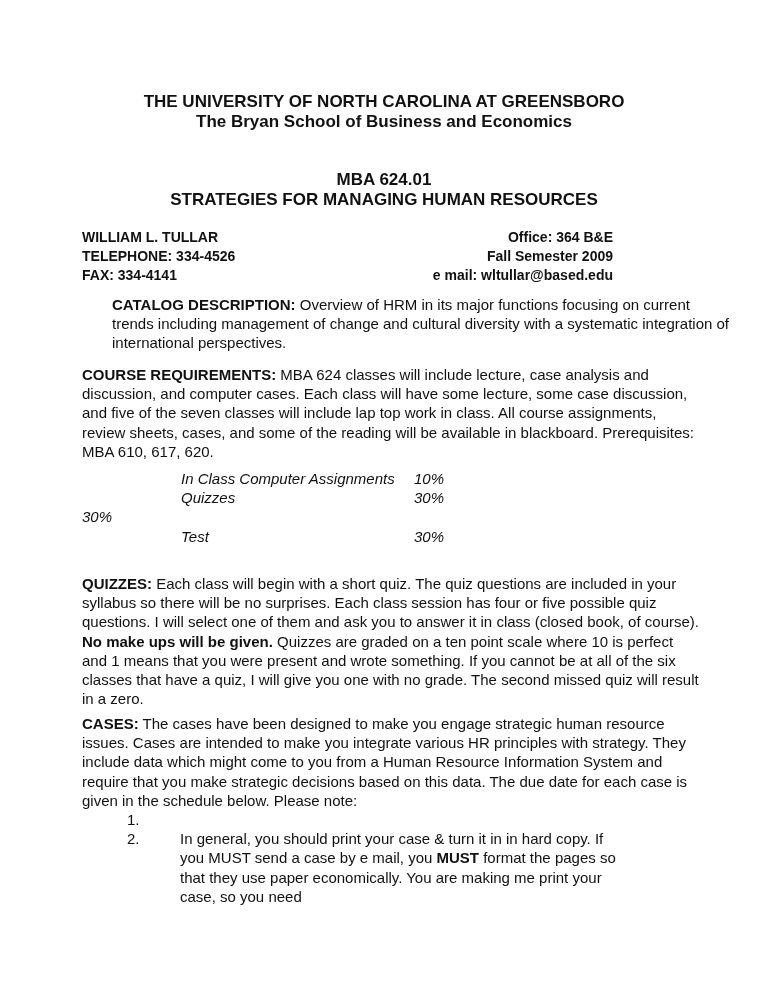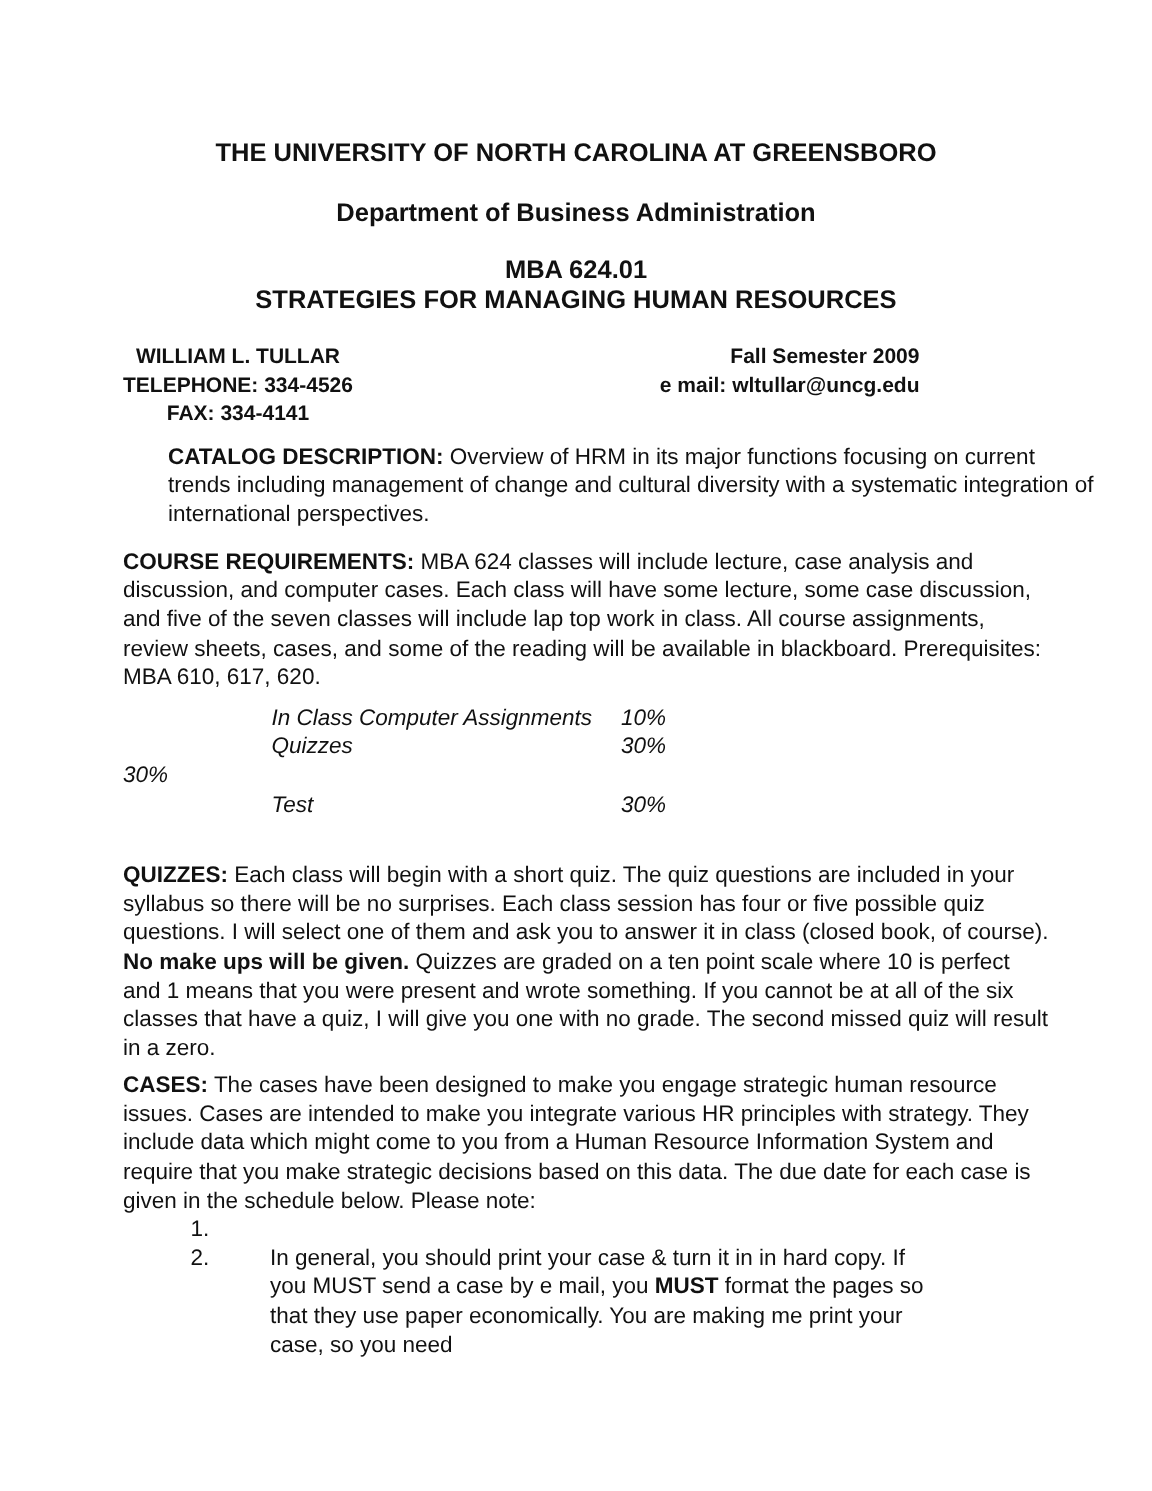--- a/index.html
+++ b/index.html
@@ -2,46 +2,47 @@
 <html><head>
 <meta charset="utf-8">
 <style>
   html, body { margin: 0; padding: 0; background: #ffffff; }
   body { width: 768px; height: 994px; overflow: hidden; position: relative;
          font-family: "Liberation Sans", sans-serif; color: #111111; font-size: 15px; }
   .page { position: absolute; left: 0; top: 0; width: 768px; height: 994px; }
   .hdr { position: absolute; left: 0; width: 768px; text-align: center; font-weight: bold; font-size: 17px; line-height: 20px; }
   .b { font-weight: bold; }
   .block { position: absolute; left: 82px; width: 620px; line-height: 19.2px; }
-  .contact-left { position: absolute; left: 82px; top: 228px; font-weight: bold; font-size: 14px; line-height: 19px; text-align: center; }
+  .contact-left { position: absolute; left: 82px; top: 228px; font-weight: bold; font-size: 14px; line-height: 19px; }
   .contact-right { position: absolute; right: 155px; top: 228px; font-weight: bold; font-size: 14px; line-height: 19px; text-align: right; }
   .eval-row { display: flex; font-style: italic; }
   .eval-label { width: 233px; padding-left: 99px; }
   .list-item { display: flex; }
   .list-num { width: 98px; padding-left: 45px; box-sizing: border-box; }
   .list-text { width: 450px; }
 </style>
 </head>
 <body>
 
 <div class="page">
 
   <div class="hdr" style="top:92px;">THE UNIVERSITY OF NORTH CAROLINA AT GREENSBORO</div>
-  <div class="hdr" style="top:132px;">Department of Business Administration</div>
+  <div class="hdr" style="top:112px;">The Bryan School of Business and Economics</div>
   <div class="hdr" style="top:170px;">MBA 624.01</div>
   <div class="hdr" style="top:190px;">STRATEGIES FOR MANAGING HUMAN RESOURCES</div>
 
   <div class="contact-left">
     <div>WILLIAM L. TULLAR</div>
     <div>TELEPHONE:  334-4526</div>
     <div>FAX:  334-4141</div>
   </div>
   <div class="contact-right">
+    <div>Office:  364 B&amp;E</div>
     <div>Fall Semester 2009</div>
-    <div>e mail:  wltullar@uncg.edu</div>
+    <div>e mail:  wltullar@based.edu</div>
   </div>
 
   <div class="block" style="top:295px;margin-left:30px;"><span class="b">CATALOG DESCRIPTION:</span><span>  Overview of HRM in its major functions focusing on current trends including management of change and cultural diversity with a systematic integration of international perspectives.</span></div>
 
   <div class="block" style="top:365px;"><span class="b">COURSE REQUIREMENTS:</span><span>  MBA 624 classes will include lecture, case analysis and discussion, and computer cases.   Each class will have some lecture, some case discussion, and five of the seven classes will include lap top work in class.  All course assignments, review sheets, cases, and some of the reading will be available in blackboard.  Prerequisites:  MBA 610, 617, 620.</span></div>
 
   <div class="block" style="top:469px;">
     <div class="eval-row">
         <span class="eval-label">In Class Computer Assignments</span>
         <span>10%</span>

